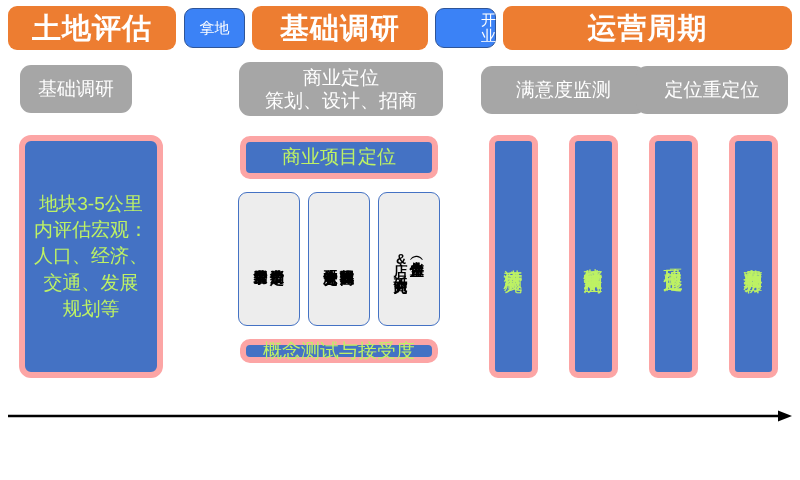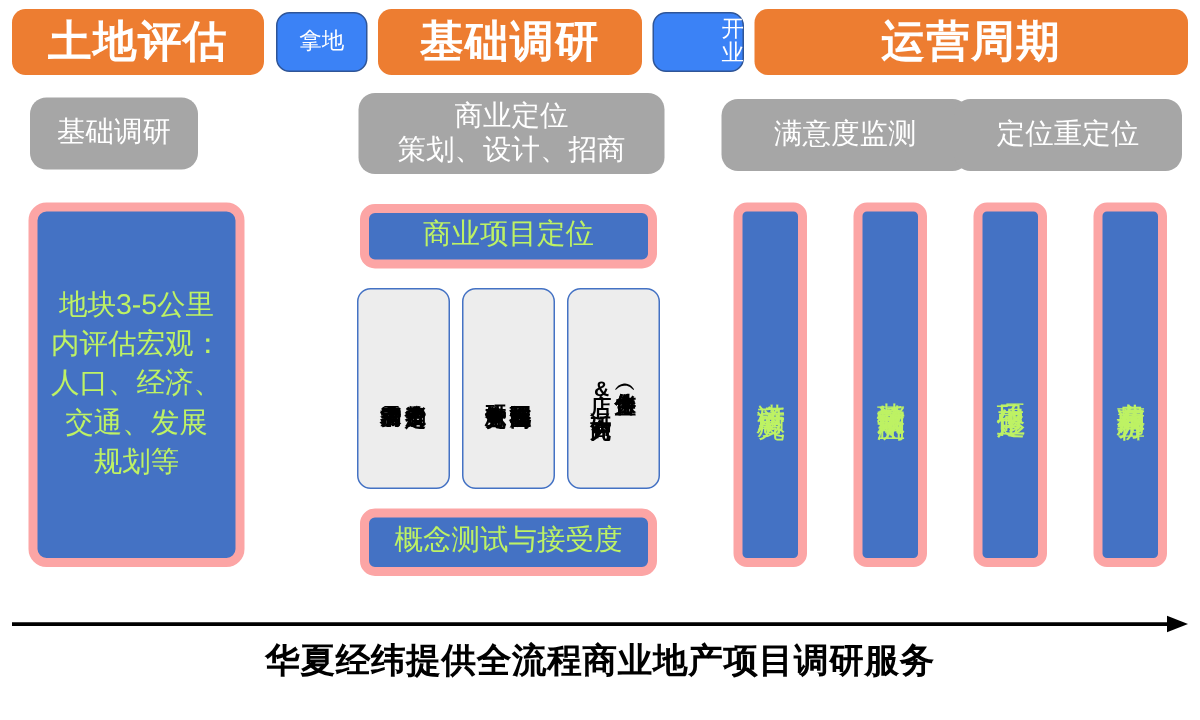--- a/index.html
+++ b/index.html
@@ -199,21 +199,21 @@
   <div class="gray-sub" style="left:308px; top:192px; width:62px; height:134px;">
     <span class="vert">商圈供应现状
 竞争态势研究</span>
   </div>
 
   <div class="gray-sub" style="left:378px; top:192px; width:62px; height:134px;">
     <span class="vert">合作伙伴（主力
 店&amp;商户）研究</span>
   </div>
 
-  <div class="blue-box pill" style="left:240px; top:339px; width:198px; height:45px;text-align:right;">
+  <div class="blue-box pill" style="left:240px; top:339px; width:198px; height:24px;text-align:right;">
     <span>概念测试与接受度</span>
   </div>
 
   <div class="blue-box tall" style="left:489px; top:135px; width:49px; height:243px;">
     <span class="vert">满意度研究</span>
   </div>
 
   <div class="blue-box tall" style="left:569px; top:135px; width:49px; height:243px;">
     <span class="vert">营销活动效果监测</span>
   </div>
@@ -224,15 +224,14 @@
 
   <div class="blue-box tall" style="left:729px; top:135px; width:49px; height:243px;">
     <span class="vert">商业布局调整分析</span>
   </div>
 
   <svg id="arrow-line" viewBox="0 0 784 12">
     <line x1="0" y1="6" x2="770" y2="6" stroke="#000000" stroke-width="2.5"></line>
     <polygon points="770,0.5 784,6 770,11.5" fill="#000000"></polygon>
   </svg>
 
-  <div id="caption">华夏经纬提供全流程商业地产项目调研服务</div>
 
 </div>
 
 </body></html>

